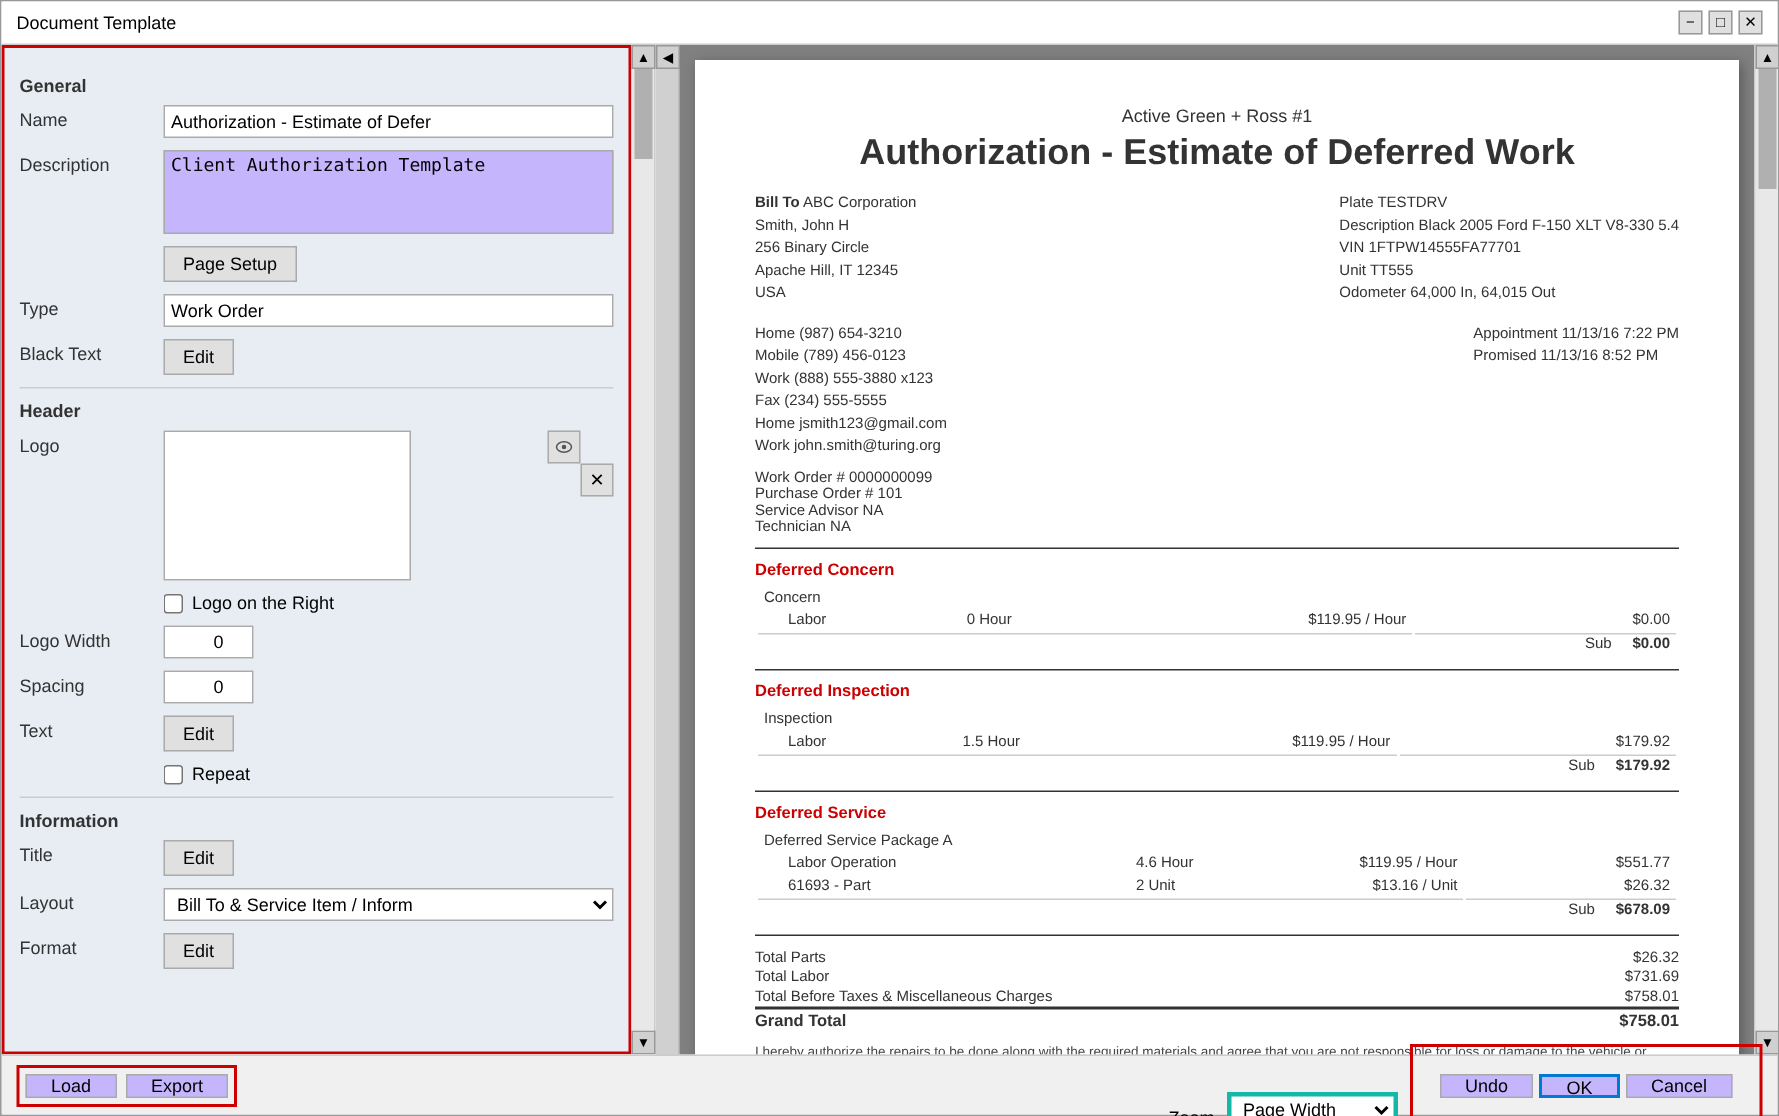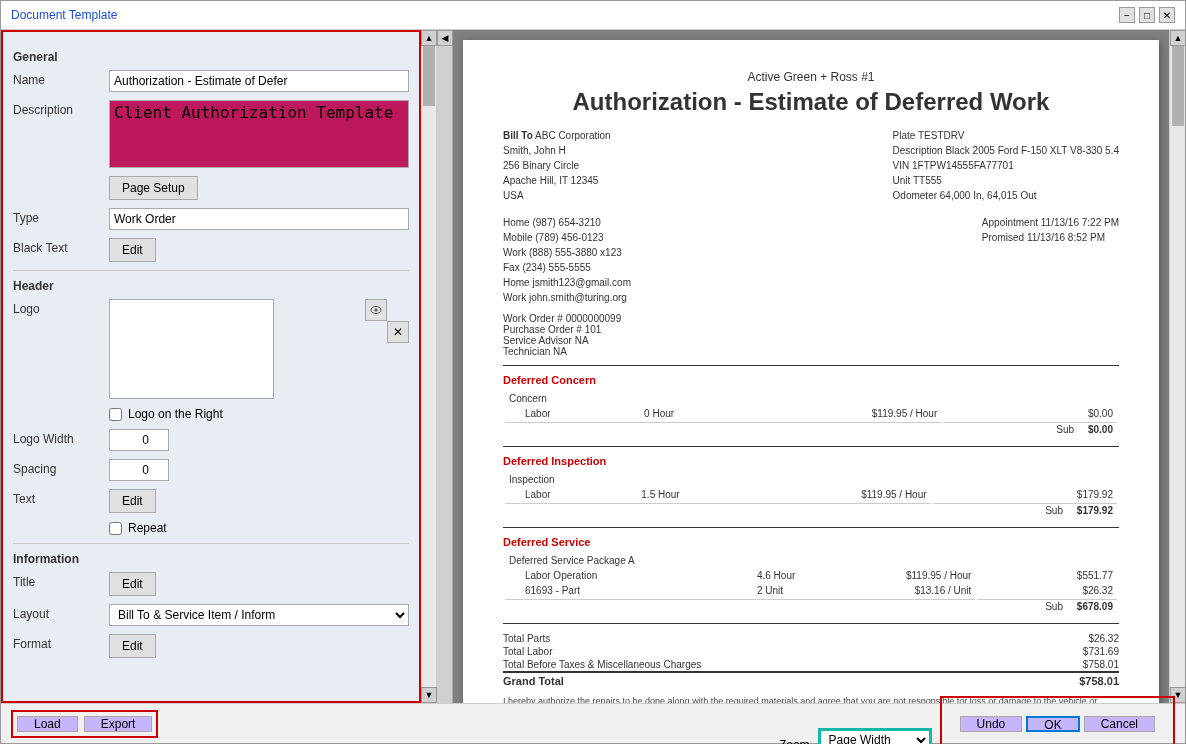--- a/index.html
+++ b/index.html
@@ -1,35 +1,35 @@
 <!DOCTYPE html>
 <html><head>
   <meta charset="utf-8">
   <style>
     * { box-sizing: border-box; margin: 0; padding: 0; }
     body { font-family: 'Segoe UI', Tahoma, Geneva, Verdana, sans-serif; font-size: 12px; background: #f0f0f0; }
     
     .window { width: 1186px; height: 744px; background: #f0f0f0; border: 1px solid #999; display: flex; flex-direction: column; }
     
     .title-bar { background: #fff; border-bottom: 1px solid #ccc; padding: 6px 10px; display: flex; justify-content: space-between; align-items: center; }
-    .title-bar-title { font-size: 12px; color: #1d4ed8; }
+    .title-bar-title { font-size: 12px; color: #000000; }
     .title-bar-controls { display: flex; gap: 4px; }
     .title-bar-btn { width: 16px; height: 16px; border: 1px solid #999; background: #e0e0e0; cursor: pointer; font-size: 10px; display: flex; align-items: center; justify-content: center; }
     
     .main-content { display: flex; flex: 1; overflow: hidden; }
     
     
     .left-panel { width: 420px; min-width: 420px; background: #e8edf4; border: 2px solid #cc0000; overflow-y: auto; padding: 10px; }
     
     .section-title { font-size: 12px; font-weight: bold; color: #333; margin-bottom: 6px; margin-top: 8px; }
     
     .form-row { display: flex; align-items: flex-start; margin-bottom: 8px; gap: 6px; }
     .form-label { width: 90px; min-width: 90px; font-size: 12px; color: #333; padding-top: 3px; }
     .form-input { flex: 1; height: 22px; border: 1px solid #aaa; background: white; padding: 2px 4px; font-size: 12px; }
-    .form-textarea { flex: 1; height: 68px; border: 1px solid #aaa; background: #be185d; padding: 2px 4px; font-size: 16px; resize: none; }
+    .form-textarea { flex: 1; height: 56px; border: 1px solid #aaa; background: #c4b5fd; padding: 2px 4px; font-size: 12px; resize: none; }
     
     .btn { height: 24px; padding: 0 12px; border: 1px solid #aaa; background: #e0e0e0; font-size: 12px; cursor: pointer; }
     
     .page-setup-row { margin-bottom: 8px; margin-left: 96px; }
     
     .logo-container { flex: 1; position: relative; }
     .logo-box { width: 165px; height: 100px; border: 1px solid #aaa; background: white; position: relative; }
     .logo-eye-btn { position: absolute; top: 0; right: 22px; width: 22px; height: 22px; border: 1px solid #aaa; background: #e0e0e0; cursor: pointer; display: flex; align-items: center; justify-content: center; font-size: 12px; }
     .logo-x-btn { position: absolute; top: 22px; right: 0; width: 22px; height: 22px; border: 1px solid #aaa; background: #e0e0e0; cursor: pointer; display: flex; align-items: center; justify-content: center; font-size: 12px; }
     

